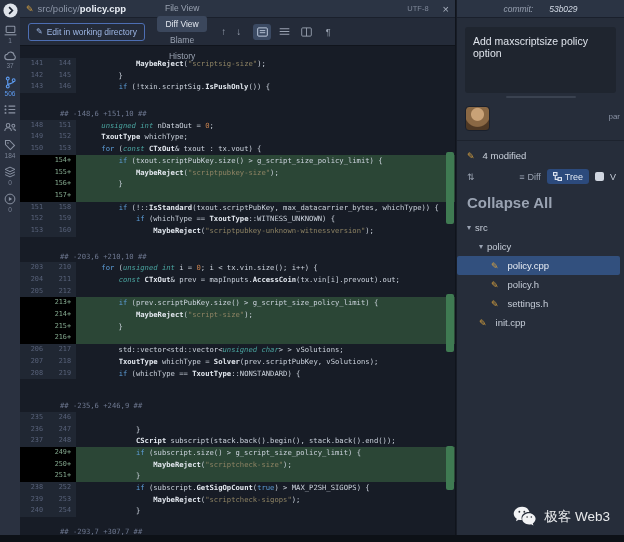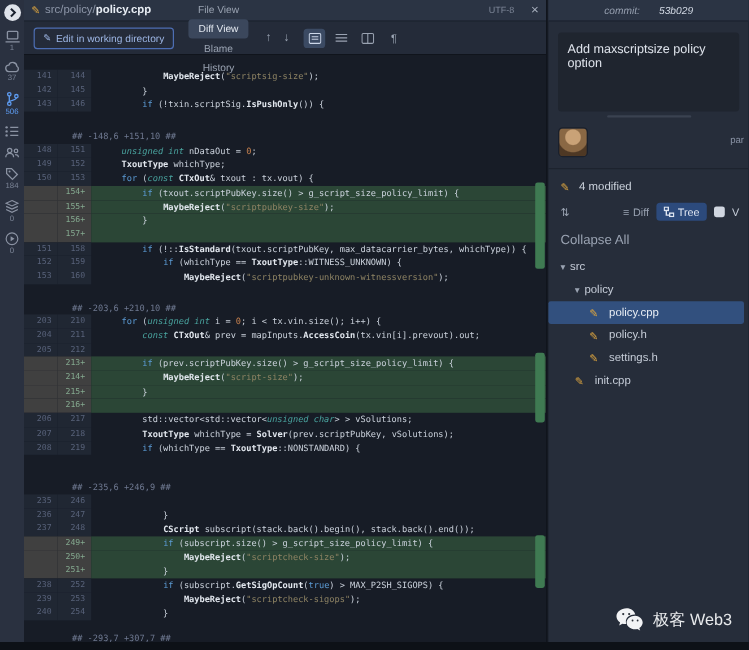--- a/index.html
+++ b/index.html
@@ -44,21 +44,21 @@
   .tb-icon.active { background:#3b4a63; color:#cdd8ea; }
 
   
   #codearea { position:relative; height:489px; overflow:hidden;
     font-family:"DejaVu Sans Mono", monospace; font-size:7.2px; }
   .crow { display:flex; height:11.7px; line-height:11.7px; white-space:pre; }
   .num { width:28px; text-align:right; padding-right:5px; color:#58627a;
     background:#202733; flex:none; font-size:6.8px; }
   .num.n2 { width:28px; }
   .codetxt { flex:1; padding-left:8px; color:#ccd3dd; overflow:hidden; }
-  .crow.add .num { background:#404040; color:#84a98f; }
+  .crow.add .num { background:#000000; color:#84a98f; }
   .crow.add .codetxt { background:#2b4636; }
   .crow.hunk { color:#6e7890; padding-left:40px; font-size:7.2px; }
   .gap { width:100%; }
   .seg-kw { color:#5c9cd6; }
   .seg-ty { color:#4aa5a0; font-style:italic; }
   .seg-st { color:#8f8464; }
   .seg-nu { color:#c8824f; }
   .seg-cl { color:#e2e7ee; font-weight:bold; }
   #minimap { position:absolute; right:1px; top:0; width:8px; height:489px; }
   .mm-mark { position:absolute; left:0; width:8px; border-radius:2px; background:#3f7a52; }
@@ -88,21 +88,21 @@
   #controls-row { display:flex; align-items:center; margin:8px 8px 0 10px; font-size:9px;
     color:#9aa3b2; }
   #sort-icon { cursor:pointer; font-size:9px; letter-spacing:-1px; }
   #controls-right { margin-left:auto; display:flex; align-items:center; gap:6px; }
   #path-btn { display:flex; align-items:center; gap:3px; cursor:pointer; color:#9aa3b2; }
   #tree-btn { display:flex; align-items:center; gap:3px; cursor:pointer; color:#dfe6f2;
     background:#2c4a7c; border-radius:3px; padding:2.5px 6px; }
   #view-checkbox { width:9px; height:9px; background:#d0d6e0; border-radius:2px;
     flex:none; cursor:pointer; }
   #view-clip { color:#c6cdd8; }
-  #collapse-all { margin:10px 8px 0 10px; font-size:11px; color:#9aa3b2; cursor:pointer; }
+  #collapse-all { margin:10px 8px 0 10px; font-size:15px; color:#9aa3b2; cursor:pointer;font-weight:bold; }
   #tree-list { margin-top:7px; }
   .tree-row { display:flex; align-items:center; height:19px; font-size:9.5px;
     color:#c6cdd8; padding-left:10px; cursor:pointer; }
   .tree-row .caret { color:#9aa3b2; font-size:8px; margin-right:4px; }
   .tree-row .pencil { font-size:9px; }
   .tree-row.selected { background:#32507e; color:#e8edf4; border-radius:2px;
     margin-right:4px; }
 
   
   #bottomstrip { position:absolute; left:0; top:535px; width:624px; height:7px;

